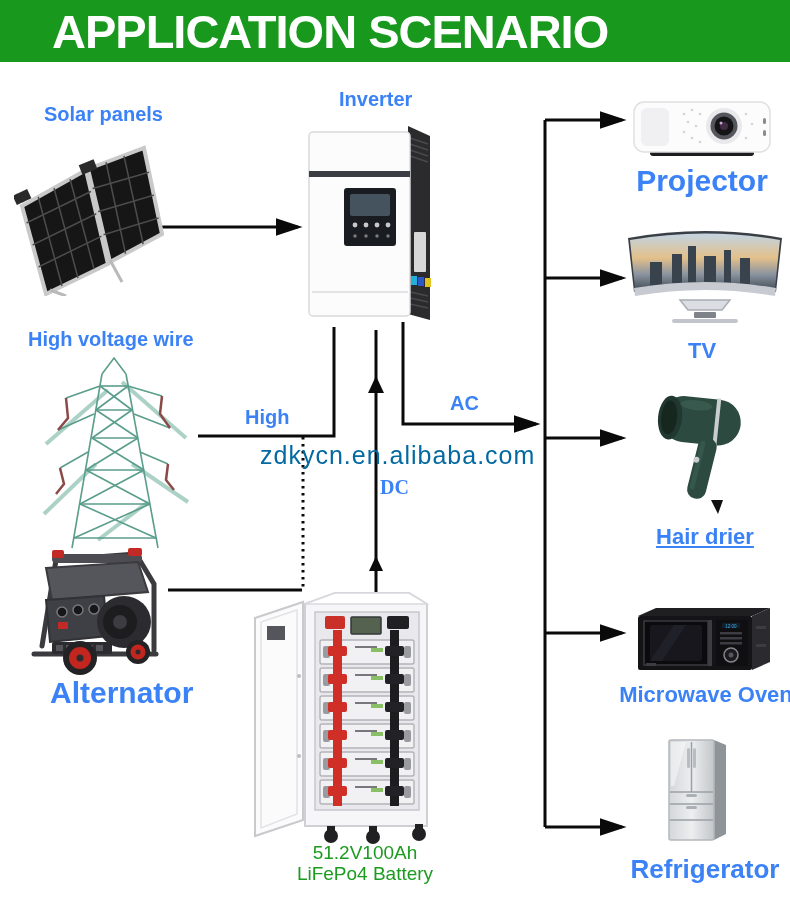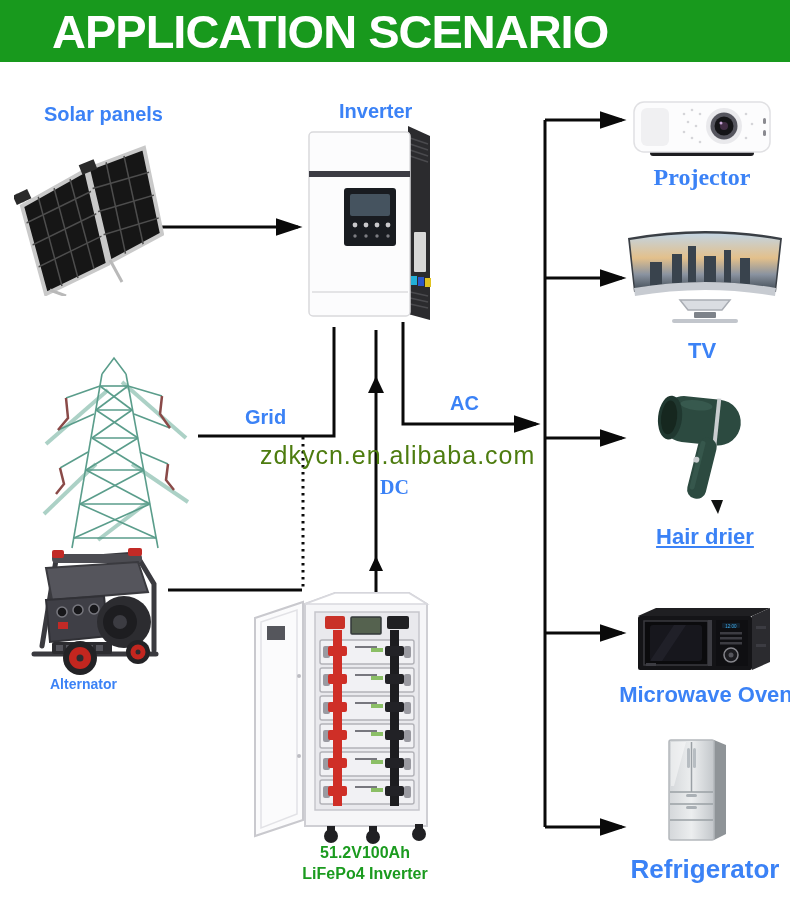--- a/index.html
+++ b/index.html
@@ -15,26 +15,26 @@
   .header .title{
     color:#ffffff;font-size:47px;font-weight:700;letter-spacing:-1px;
     padding-left:20px;white-space:nowrap;
   }
   
   .glabel{
     position:absolute;color:#3b82f6;font-weight:700;font-size:20px;white-space:nowrap;
   }
   .glabel.center{text-align:center;}
   .watermark{
-    position:absolute;left:260px;top:441px;color:#4d7c0f;font-size:25px;
+    position:absolute;left:260px;top:441px;color:#0369a1;font-size:25px;
     font-weight:400;letter-spacing:1px;white-space:nowrap;z-index:1;
   }
   .battery-caption{
     position:absolute;left:255px;top:842px;width:220px;text-align:center;
-    color:#1b9b1f;font-weight:700;font-size:16px;line-height:21px;z-index:3;
+    color:#1b9b1f;font-weight:400;font-size:19px;line-height:21px;z-index:3;
   }
   .img{position:absolute;z-index:2;}
   #connectors{position:absolute;left:0;top:0;z-index:1;pointer-events:none;}
   .appliance-label{position:absolute;z-index:3;}
 </style>
 </head>
 <body>
 
 <div id="canvas">
 
@@ -62,32 +62,33 @@
       <path d="M545,633 H622" marker-end="url(#ah)"></path>
       <path d="M545,827 H622" marker-end="url(#ah)"></path>
     </g>
     <g fill="#0a0a0a" stroke="none">
       <polygon points="368,393 384,393 376,376"></polygon>
       <polygon points="369,571 383,571 376,556"></polygon>
     </g>
   </svg>
 
   <div class="glabel" style="left:44px;top:103px;">Solar panels</div>
-  <div class="glabel" style="left:339px;top:100px;">Inverter</div>
-  <div class="glabel" style="left:50px;top:676px;font-size:14px;">Alternator</div>
-
-  <div class="glabel" style="left:245px;top:406px;">Grid</div>
+  <div class="glabel" style="left:339px;top:88px;">Inverter</div>
+  <div class="glabel" style="left:28px;top:328px;">High voltage wire</div>
+  <div class="glabel" style="left:50px;top:676px;font-size:30px;">Alternator</div>
+
+  <div class="glabel" style="left:245px;top:406px;">High</div>
   <div class="glabel" style="left:450px;top:392px;">AC</div>
   <div class="glabel" style="left:380px;top:476px;font-family:Liberation Serif, serif;">DC</div>
 
   <div class="watermark">zdkycn.en.alibaba.com</div>
 
   <div class="battery-caption">
     <div>51.2V100Ah</div>
-    <div>LiFePo4 Inverter</div>
+    <div>LiFePo4 Battery</div>
   </div>
 
   <div class="img" style="left:14px;top:136px;">
     <svg width="150" height="160" viewBox="0 0 150 160">
       <defs>
         <clipPath id="sp1">
             <polygon points="8,70 72,34 94,128 32,158"></polygon>
           </clipPath>
         <clipPath id="sp2">
             <polygon points="74,33 130,12 148,98 96,126"></polygon>
@@ -341,21 +342,21 @@
       </g>
       <circle cx="92" cy="26" r="18" fill="#e9e9ec"></circle>
       <circle cx="92" cy="26" r="13.5" fill="#55555e"></circle>
       <circle cx="92" cy="26" r="9.5" fill="#141417"></circle>
       <circle cx="92" cy="26" r="4" fill="#412c44"></circle>
       <circle cx="89" cy="23" r="1.5" fill="#c9a7d8"></circle>
       <rect x="131" y="18" width="3" height="6" rx="1.5" fill="#8a8a90"></rect>
         <rect x="131" y="30" width="3" height="6" rx="1.5" fill="#8a8a90"></rect>
     </svg>
   </div>
-  <div class="glabel center appliance-label" style="left:632px;top:164px;width:140px;font-size:24px;font-family:Liberation Serif, serif;">Projector</div>
+  <div class="glabel center appliance-label" style="left:632px;top:164px;width:140px;font-size:30px;">Projector</div>
 
   <div class="img" style="left:624px;top:226px;">
     <svg width="162" height="102" viewBox="0 0 162 102">
       <defs>
         <linearGradient id="tvsky" x1="0" y1="0" x2="0" y2="1">
           <stop offset="0" stop-color="#c3d4e2"></stop>
             <stop offset="0.45" stop-color="#e3c08b"></stop>
             <stop offset="0.75" stop-color="#8a93a0"></stop>
             <stop offset="1" stop-color="#4d5761"></stop>
         </linearGradient>

